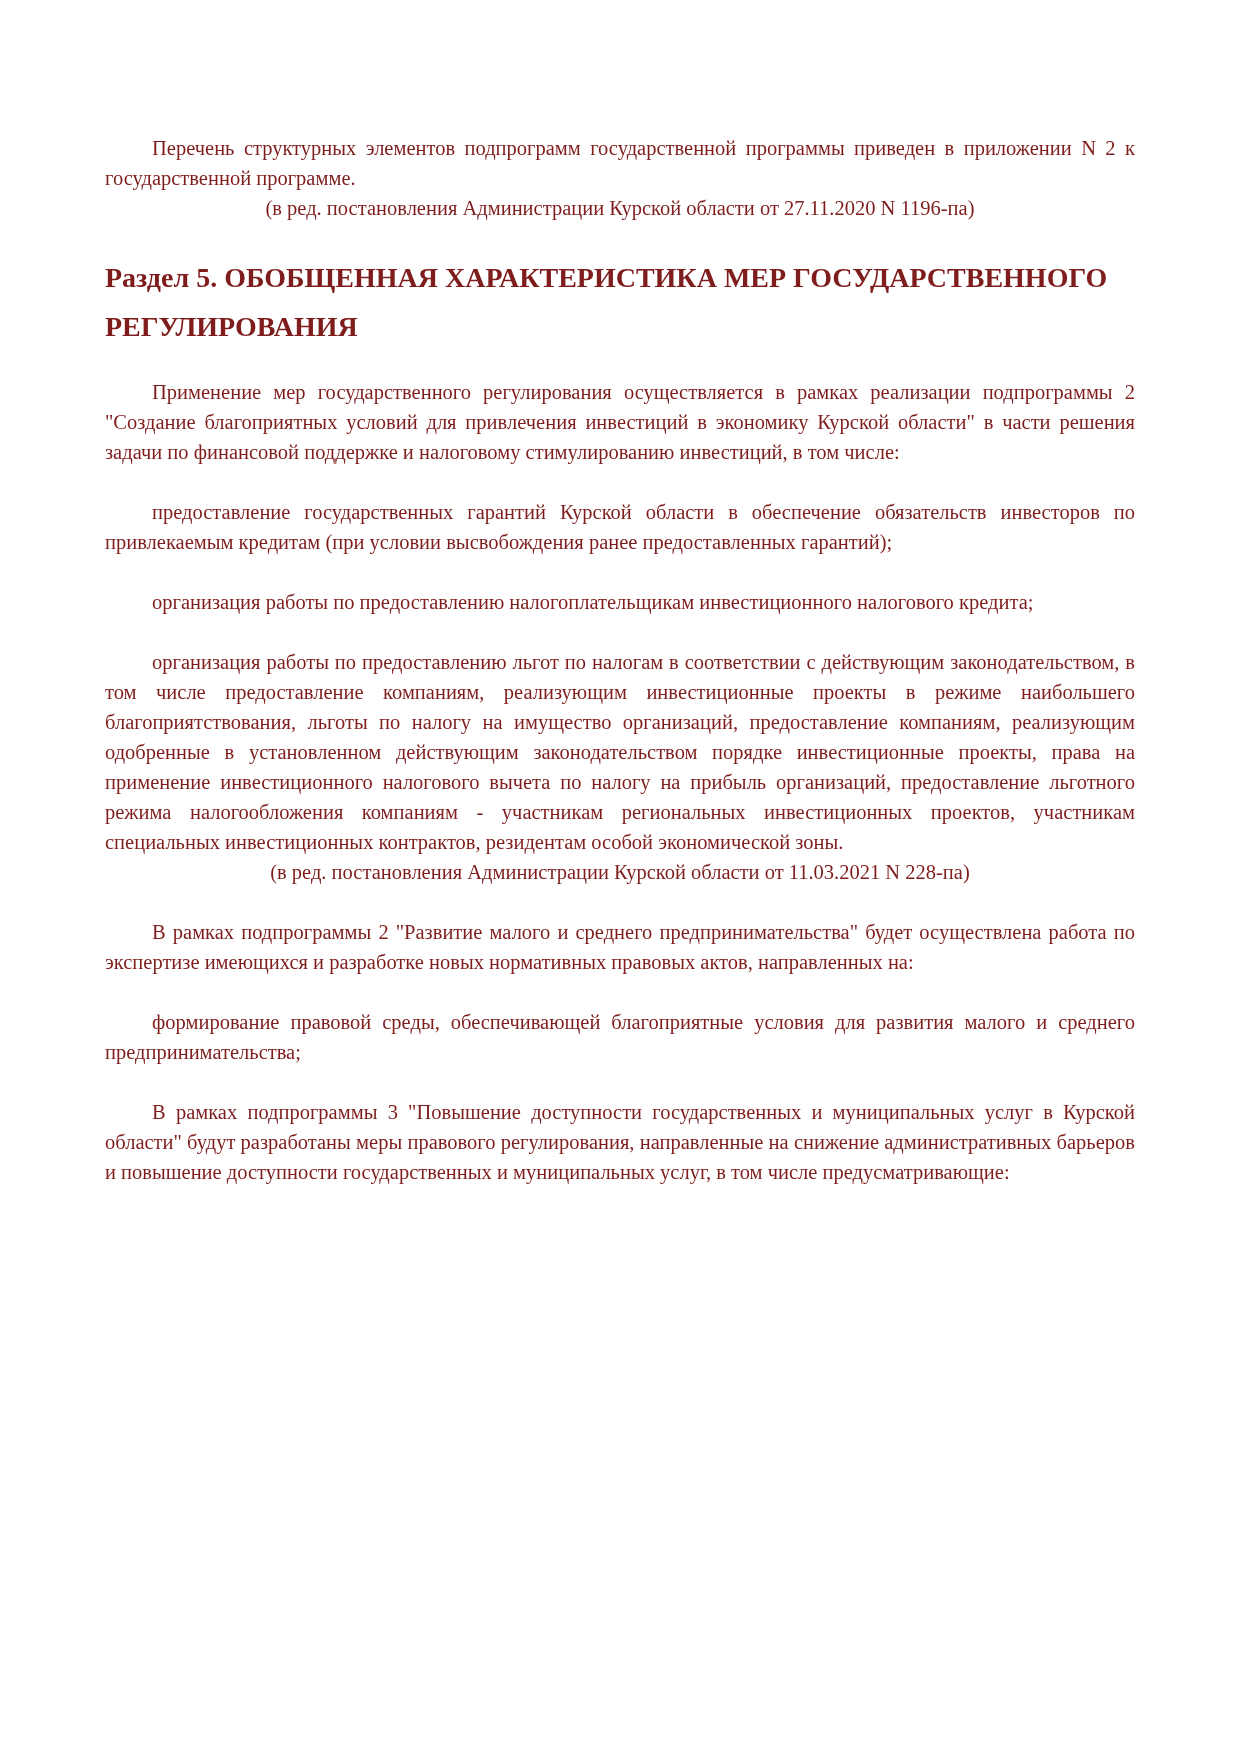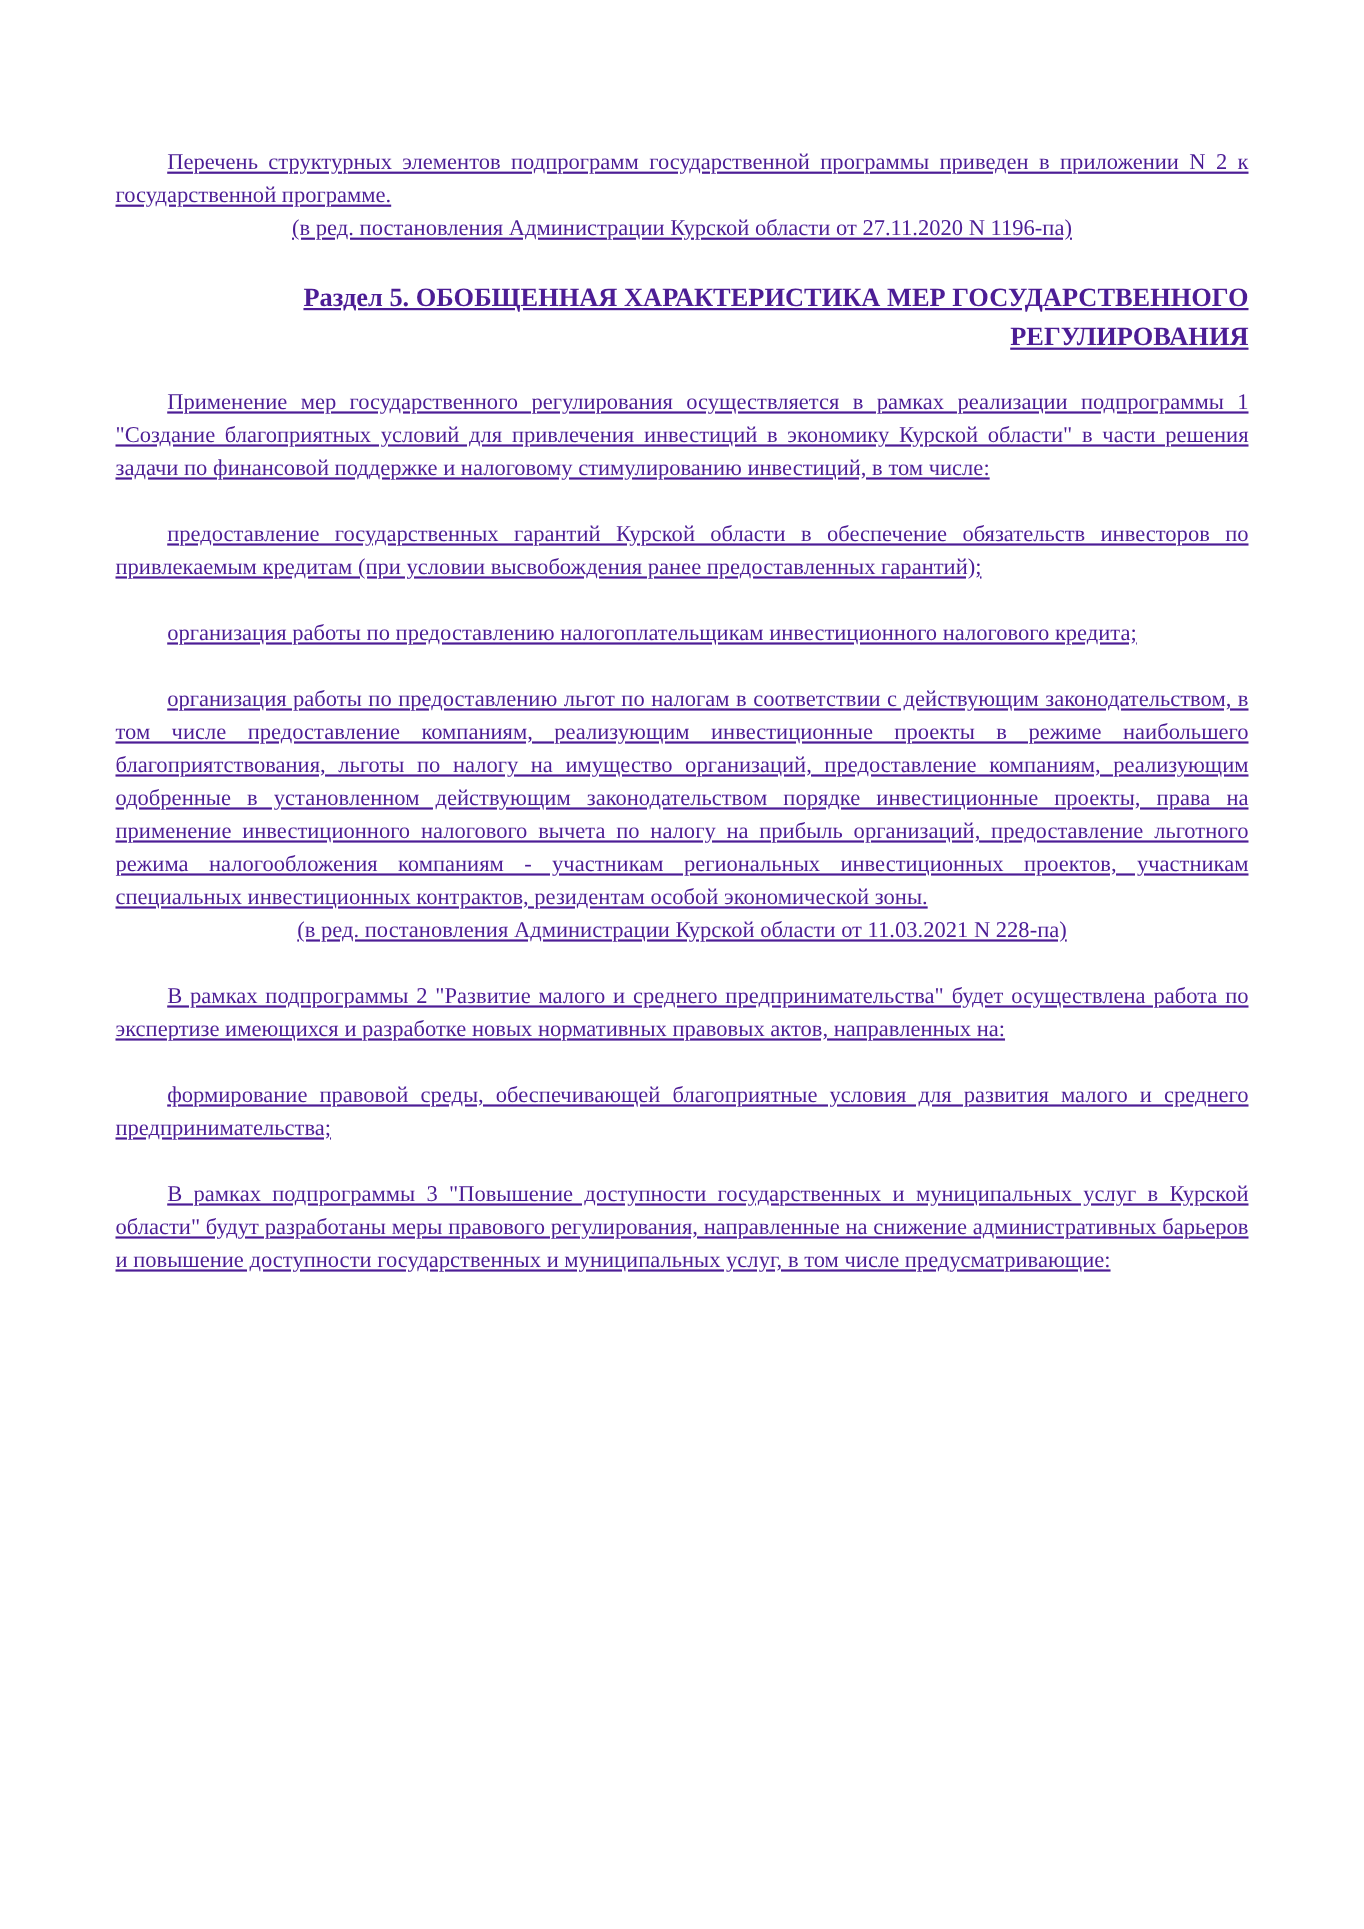--- a/index.html
+++ b/index.html
@@ -5,67 +5,66 @@
   html, body {
     margin: 0;
     padding: 0;
     background: #ffffff;
   }
   .page {
     position: relative;
     width: 1240px;
     height: 1231px;
     background: #ffffff;
-    color: #4c1d95;
+    color: #7f1d1d;
     font-family: "Liberation Serif", "DejaVu Serif", serif;
     font-size: 20.5px;
     line-height: 30px;
     overflow: hidden;
     box-sizing: border-box;
-    text-decoration: underline;
   }
   .inner {
     padding: 133px 105px 0 105px; 
   }
   p.para {
     margin: 0 0 30px 0;
     text-indent: 47px;
     text-align: justify;
     text-justify: inter-word;
   }
   p.para.no-gap {
     margin-bottom: 0; 
   }
   p.amendment {
     margin: 0 0 30px 0;
     text-indent: 0;
     text-align: center;
   }
   h2.heading {
     font-family: "Liberation Serif", "DejaVu Serif", serif;
-    font-size: 24px;
+    font-size: 28px;
     font-weight: bold;
-    line-height: 36px;
-    text-align: right;
+    line-height: 49px;
+    text-align: left;
     margin: 11px 0 26px 0;
   }
 </style>
 </head>
 <body>
 
 <div class="page">
   <div class="inner">
 
     <p class="para no-gap">Перечень структурных элементов подпрограмм государственной программы приведен в приложении N 2 к государственной программе.</p>
 
     <p class="amendment">(в ред. постановления Администрации Курской области от 27.11.2020 N 1196-па)</p>
 
     <h2 class="heading">Раздел 5. ОБОБЩЕННАЯ ХАРАКТЕРИСТИКА МЕР ГОСУДАРСТВЕННОГО РЕГУЛИРОВАНИЯ</h2>
 
-    <p class="para">Применение мер государственного регулирования осуществляется в рамках реализации подпрограммы 1 "Создание благоприятных условий для привлечения инвестиций в экономику Курской области" в части решения задачи по финансовой поддержке и налоговому стимулированию инвестиций, в том числе:</p>
+    <p class="para">Применение мер государственного регулирования осуществляется в рамках реализации подпрограммы 2 "Создание благоприятных условий для привлечения инвестиций в экономику Курской области" в части решения задачи по финансовой поддержке и налоговому стимулированию инвестиций, в том числе:</p>
 
     <p class="para">предоставление государственных гарантий Курской области в обеспечение обязательств инвесторов по привлекаемым кредитам (при условии высвобождения ранее предоставленных гарантий);</p>
 
 
     <p class="para">организация работы по предоставлению налогоплательщикам инвестиционного налогового кредита;</p>
 
     <p class="para no-gap">организация работы по предоставлению льгот по налогам в соответствии с действующим законодательством, в том числе предоставление компаниям, реализующим инвестиционные проекты в режиме наибольшего благоприятствования, льготы по налогу на имущество организаций, предоставление компаниям, реализующим одобренные в установленном действующим законодательством порядке инвестиционные проекты, права на применение инвестиционного налогового вычета по налогу на прибыль организаций, предоставление льготного режима налогообложения компаниям - участникам региональных инвестиционных проектов, участникам специальных инвестиционных контрактов, резидентам особой экономической зоны.</p>
 
     <p class="amendment">(в ред. постановления Администрации Курской области от 11.03.2021 N 228-па)</p>
 

